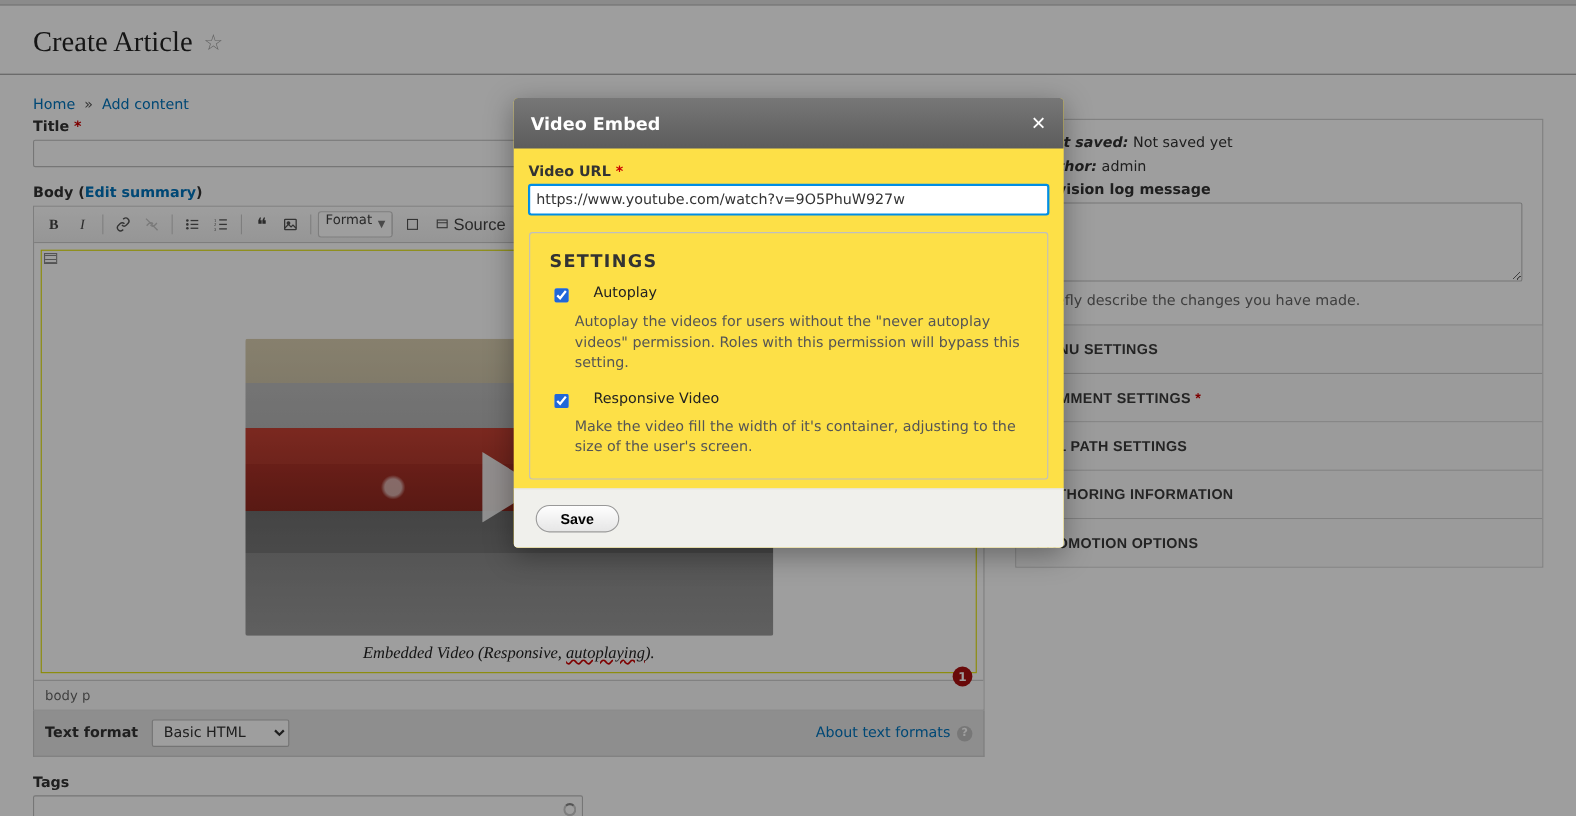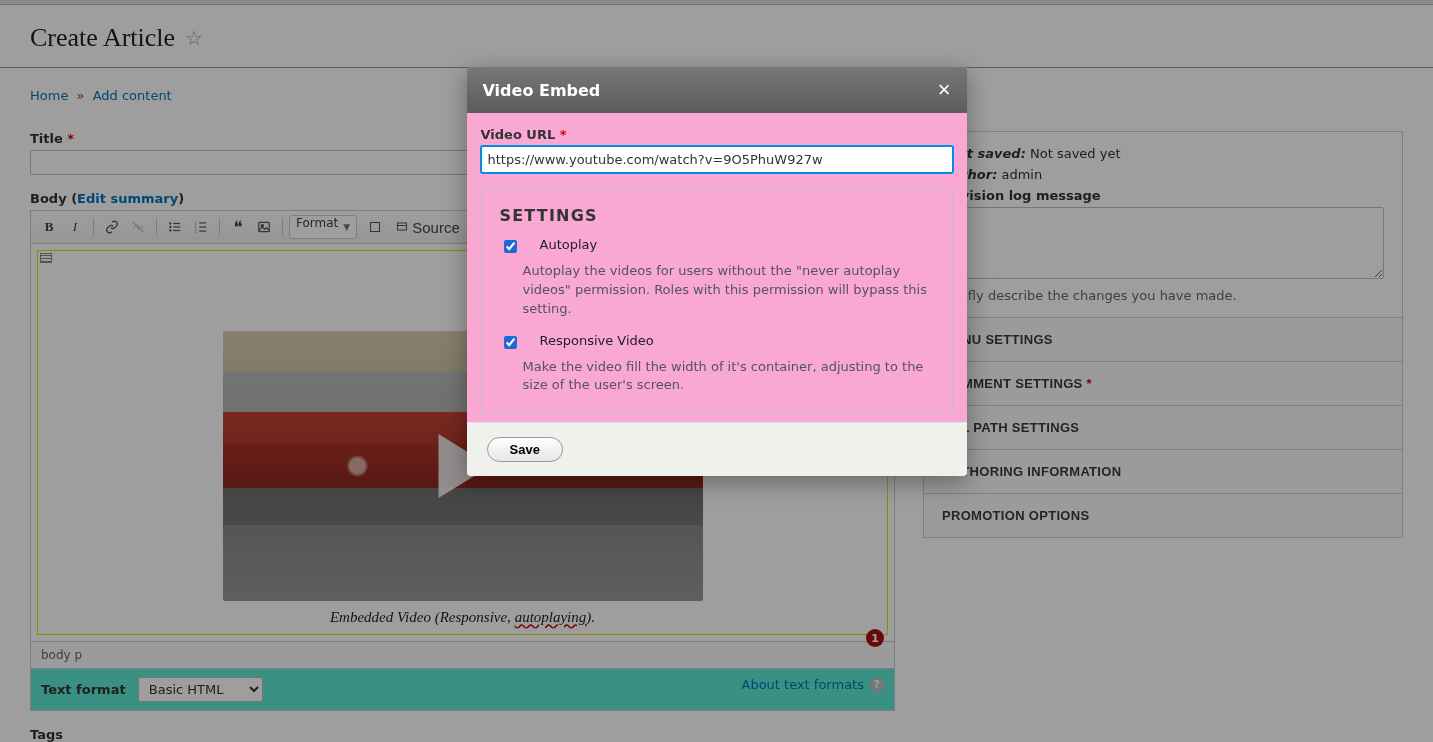--- a/index.html
+++ b/index.html
@@ -47,21 +47,21 @@
     color:#9d9d9d;
     font-size:20px;
     cursor:pointer;
   }
   
   .content{
     padding:20px 30px 40px;
     border-top:1px solid #999;
   }
   .breadcrumb{
-    margin-bottom:28px;
+    margin-bottom:5px;
     font-size:13px;
   }
   .breadcrumb .sep{color:#555;margin:0 4px}
   .main-cols{
     display:flex;
     align-items:flex-start;
     gap:28px;
   }
   .col-left{
     flex:0 0 865px;
@@ -195,25 +195,25 @@
   }
   .ck-path{
     border-top:1px solid var(--border-light);
     padding:6px 10px;
     font-size:12px;
     color:#666;
     background:#fafafa;
     text-align:left;
   }
   .text-format-row{
-    display:flex;align-items:flex-start;justify-content:space-between;
+    display:flex;align-items:center;justify-content:space-between;
     padding:8px 10px;
     border:1px solid var(--border-light);
     border-top:none;
-    background:#5eead4;
+    background:#e5e5e5;
   }
   .text-format-row .lbl{font-weight:700;margin-right:8px}
   .format-select{
     border:1px solid #bbb;background:#fff;
     padding:3px 22px 3px 6px;
     font-size:13px;
   }
   .about-link{color:var(--link);font-size:13px;display:flex;align-items:center;gap:6px}
   .help-icon{
     width:14px;height:14px;border-radius:50%;
@@ -255,22 +255,22 @@
   .revision .helptext{margin-top:6px}
   
   .modal-overlay{
     position:absolute;inset:0;
     background:var(--overlay);
     display:flex;align-items:flex-start;justify-content:center;
     z-index:50;
   }
   .modal{
     width:500px;
-    margin-top:67px;
-    background:#f9a8d4;
+    margin-top:89px;
+    background:#fde047;
     border-radius:4px;
     box-shadow:0 6px 25px rgba(0,0,0,.35);
     overflow:hidden;
   }
   .modal-titlebar{
     background:linear-gradient(#777,#5c5c5c);
     color:#fff;
     padding:12px 16px;
     display:flex;align-items:center;justify-content:space-between;
     font-weight:700;

